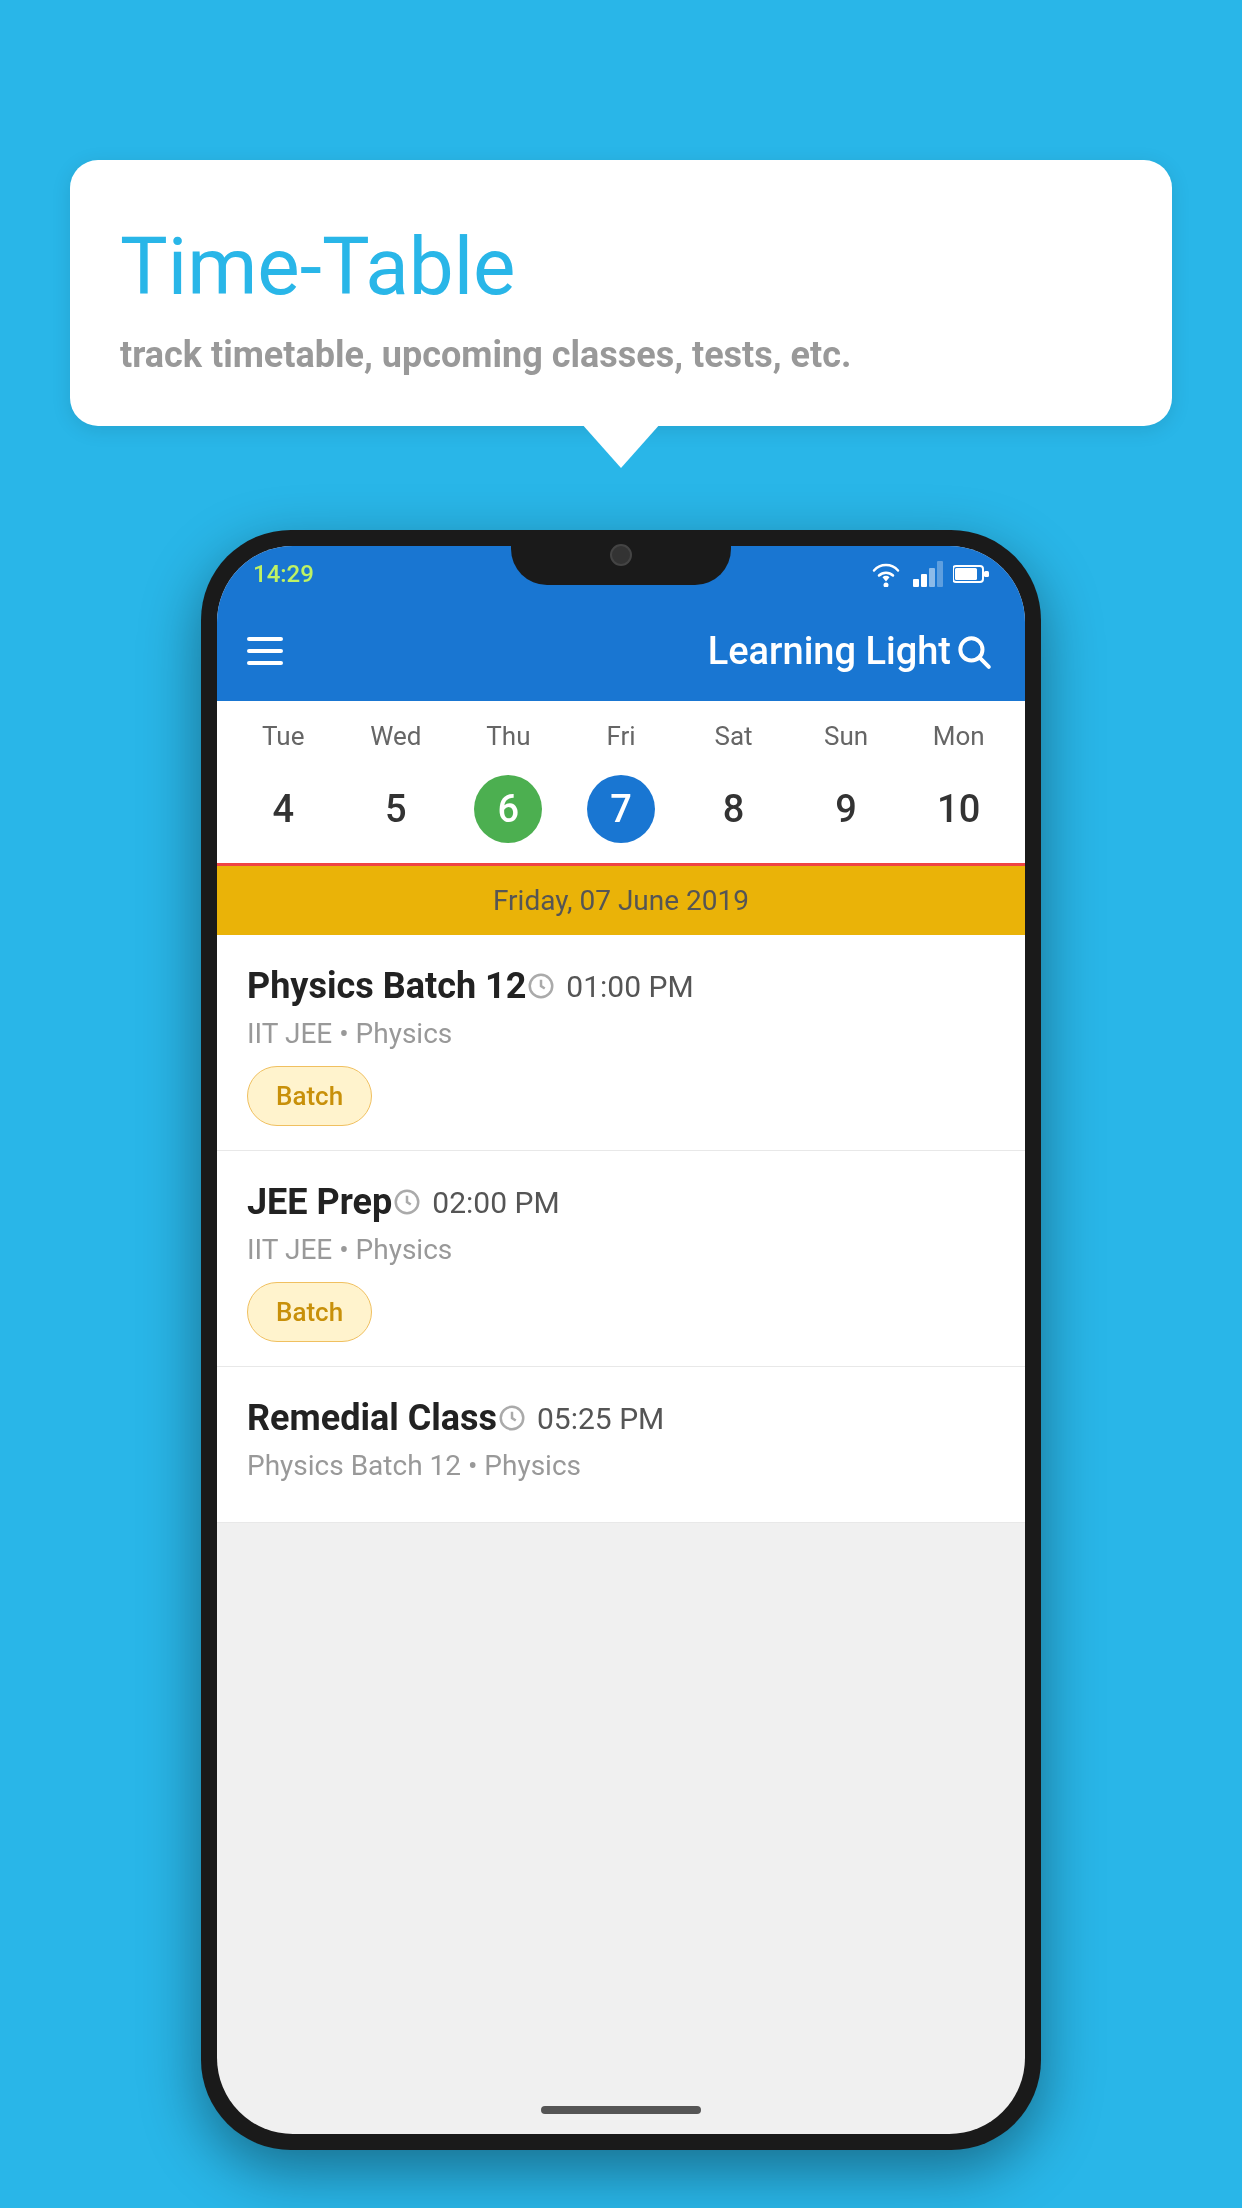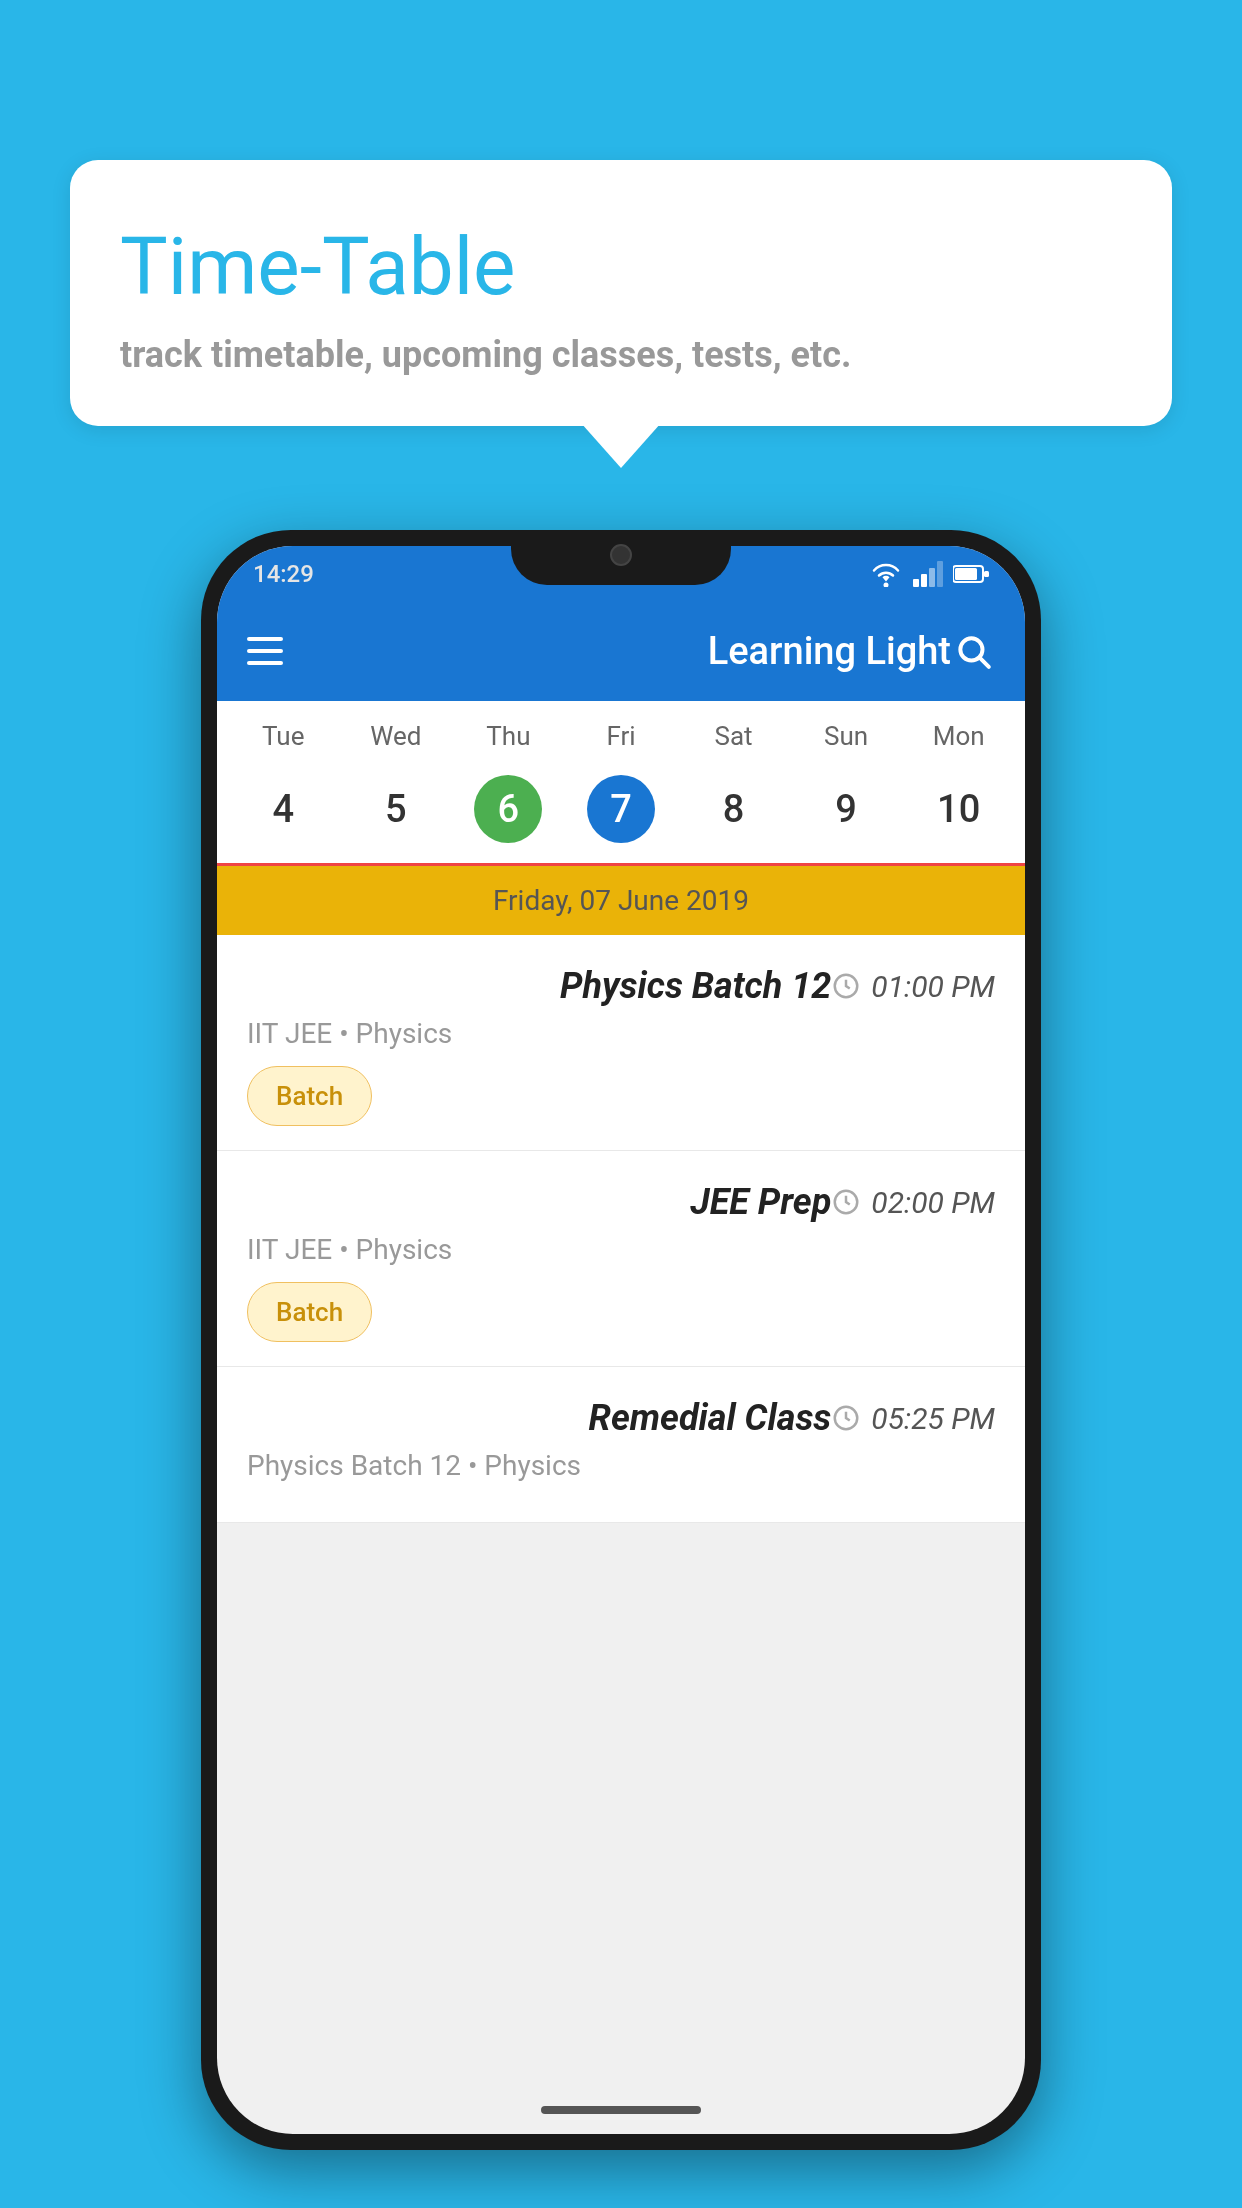--- a/index.html
+++ b/index.html
@@ -110,21 +110,21 @@
     }
 
     
     .status-bar {
       background: #1976d2;
       height: 55px;
       display: flex;
       align-items: center;
       justify-content: space-between;
       padding: 0 36px;
-      color: #e5e5e5;
+      color: #bef264;
       font-size: 24px;
     }
 
     .status-time {
       font-weight: 500;
     }
 
     .status-icons {
       display: flex;
       align-items: center;
@@ -244,24 +244,23 @@
     }
 
     .schedule-item {
       background: white;
       padding: 30px 30px 24px;
       border-bottom: 1px solid #e8e8e8;
     }
 
     .schedule-item-header {
       display: flex;
-      justify-content: flex-end;
+      justify-content: flex-start;
       align-items: center;
       margin-bottom: 10px;
-      font-style: italic;
     }
 
     .schedule-item-title {
       font-size: 36px;
       font-weight: 700;
       color: #222;
     }
 
     .schedule-item-time {
       display: flex;

